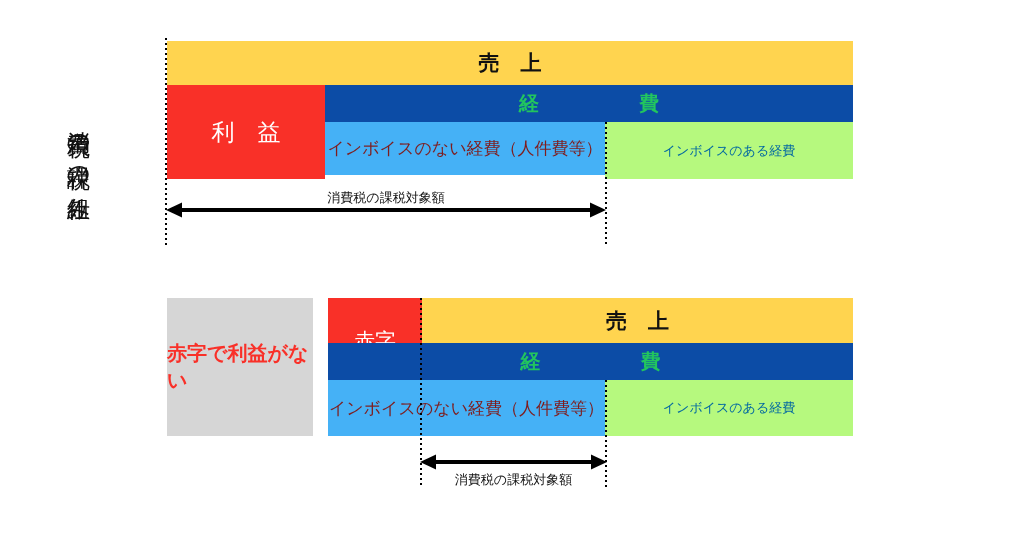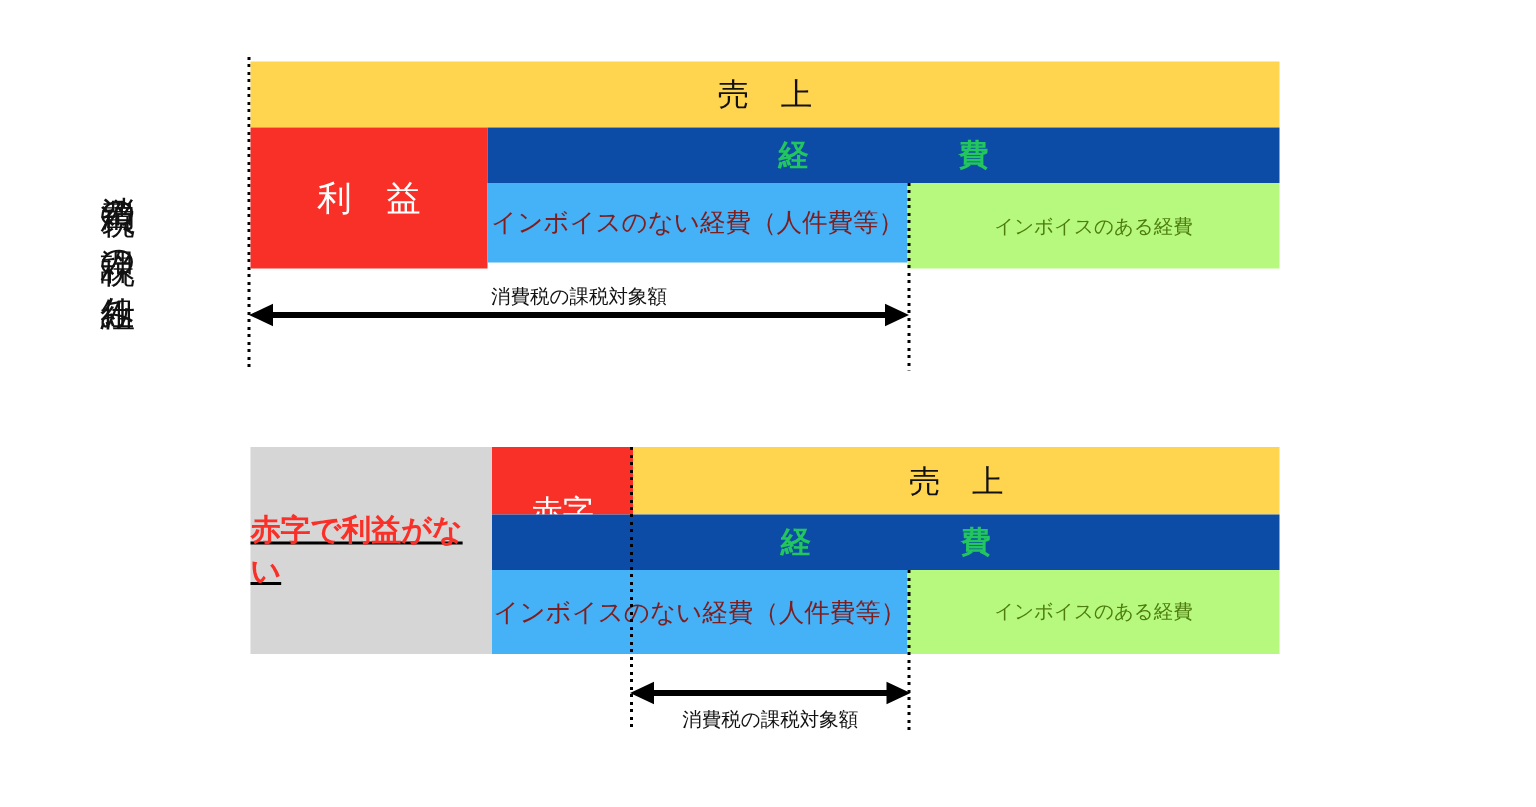--- a/index.html
+++ b/index.html
@@ -22,39 +22,39 @@
   .t-profit  {left:167px;top:85px; width:158px;height:94px;background:var(--color-red);text-align:center;}
   .t-expenses{left:325px;top:85px; width:528px;height:37px;background:var(--color-dark-blue);}
   .t-noinv   {left:325px;top:122px;width:280px;height:53px;background:var(--color-light-blue);}
   .t-winv    {left:605px;top:122px;width:248px;height:57px;background:var(--color-green);}
   .t-guide-left {left:165px;top:38px; height:209px;}
   .t-guide-right{left:605px;top:122px;height:125px;}
   .t-label{position:absolute;left:166px;top:189px;width:440px;text-align:center;
            font-size:13px;color:#111;}
   .t-arrow{position:absolute;left:166px;top:201px;}
   
-  .b-note    {left:167px;top:298px;width:161px;height:138px;background:var(--color-gray);text-decoration:underline;}
+  .b-note    {left:167px;top:298px;width:146px;height:138px;background:var(--color-gray);}
   .b-deficit {left:328px;top:298px;width:94px; height:45px;background:var(--color-red);}
   .b-sales   {left:422px;top:298px;width:431px;height:45px;background:var(--color-yellow);}
   .b-expenses{left:328px;top:343px;width:525px;height:37px;background:var(--color-dark-blue);}
   .b-noinv   {left:328px;top:380px;width:277px;height:56px;background:var(--color-light-blue);}
   .b-winv    {left:605px;top:380px;width:248px;height:56px;background:var(--color-green);}
   .b-guide-1 {left:420px;top:298px;height:189px;}
   .b-guide-2 {left:605px;top:380px;height:107px;}
   .b-arrow{position:absolute;left:420px;top:453px;}
   .b-label{position:absolute;left:420px;top:471px;width:187px;text-align:center;
            font-size:13px;color:#111;}
   
-  .txt-sales   {font-size:21px;font-weight:normal;color:#111;}
+  .txt-sales   {font-size:21px;font-weight:bold;color:#111;}
   .txt-expenses{font-size:20px;font-weight:bold;color:#22c55e;}
   .txt-profit  {font-size:23px;font-weight:500;color:#fff;}
   .txt-deficit {font-size:21px;font-weight:500;color:#fff;margin-top:40px;}
   .txt-note    {font-size:20px;font-weight:bold;color:var(--color-red);}
   .txt-noinv   {font-size:17px;color:#7f1d1d;}
-  .txt-winv    {font-size:13px;color:#4d7c0f;}
+  .txt-winv    {font-size:13px;color:#0369a1;}
   
   .dotted{
     position:absolute;width:2px;
     background:repeating-linear-gradient(to bottom,#000 0 2px,transparent 2px 5px);
   }
   .arrow line{stroke:var(--color-arrow);stroke-width:4;}
   .arrow polygon{fill:var(--color-arrow);}
 </style>
 </head>
 <body>

